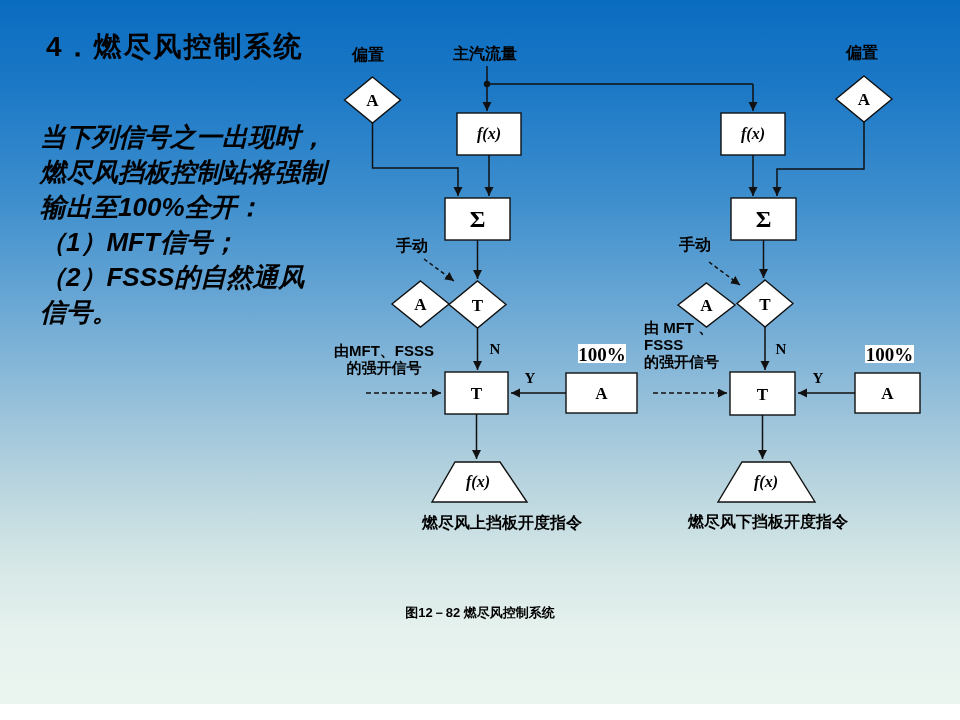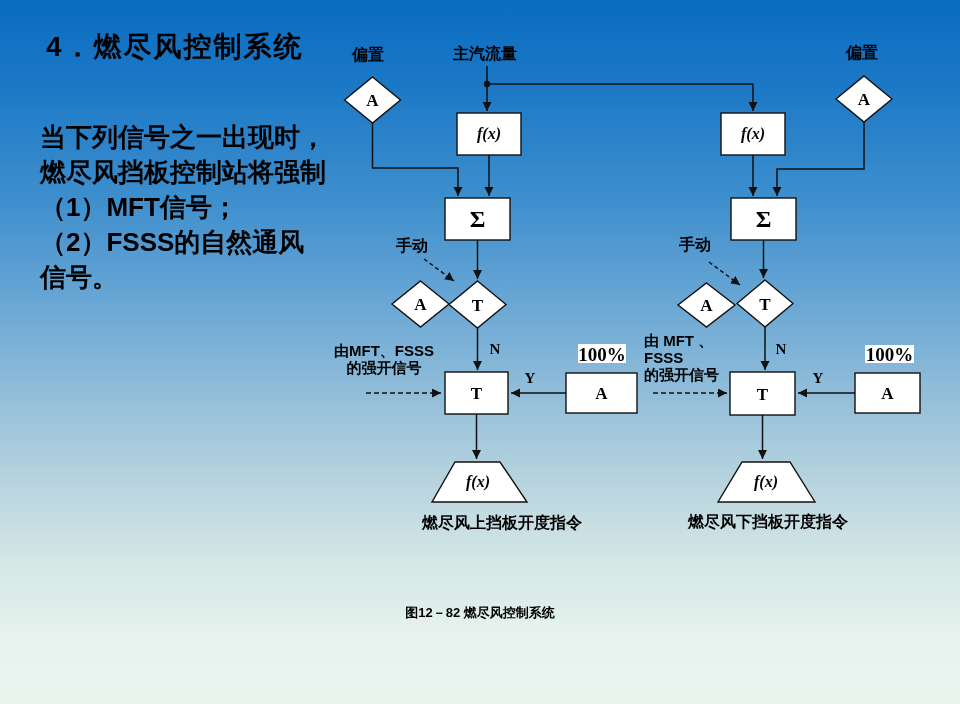--- a/index.html
+++ b/index.html
@@ -8,21 +8,21 @@
     background:linear-gradient(180deg,#0a6cc0 0%,#1b78c6 12%,#3d8ecd 28%,#66a5d4 42%,#8fbcd9 55%,#b6d3de 68%,#d5e7e6 80%,#e6f2ee 90%,#ebf5f0 100%);
     font-family:"Liberation Sans",sans-serif;
   }
   .title{
     position:absolute; left:46px; top:28px;
     font-size:28px; font-weight:bold; color:#000; letter-spacing:2px;
     font-family:"Liberation Sans",sans-serif; white-space:nowrap;
   }
   .intro{
     position:absolute; left:40px; top:120px; width:345px;
-    font-size:26px; font-weight:bold; color:#000; line-height:35px;
+    font-size:26px; font-weight:bold; color:#000; line-height:35px;font-style:italic;
   }
   .intro div{white-space:nowrap;}
   svg.overlay{position:absolute; left:0; top:0;}
   .lbl{
     position:absolute; transform:translate(-50%,-50%);
     font-weight:bold; color:#000; white-space:nowrap; line-height:1;
   }
   .cjk16{font-size:16px; font-family:"Liberation Sans",sans-serif;}
   .serif{font-family:"Liberation Serif","DejaVu Serif",serif;}
   .node-letter{font-size:17px;}
@@ -47,20 +47,21 @@
 </head>
 <body>
 
 <div class="slide">
 
   <div class="title">4．燃尽风控制系统</div>
 
   <div class="intro">
     <div>当下列信号之一出现时，</div>
     <div>燃尽风挡板控制站将强制</div>
+    <div>输出至100%全开：</div>
     <div>（1）MFT信号；</div>
     <div>（2）FSSS的自然通风</div>
     <div>信号。</div>
   </div>
 
   <svg class="overlay" width="960" height="720" viewBox="0 0 960 720">
     <defs>
       <marker id="ah" markerUnits="userSpaceOnUse" markerWidth="10" markerHeight="10" refX="9" refY="4.5" orient="auto">
         <path d="M0,0 L9,4.5 L0,9 z" fill="#111"></path>
       </marker>
@@ -146,21 +147,21 @@
   <div class="lbl serif ny" style="left:781px; top:349px;">N</div>
   <div class="lbl serif ny" style="left:530px; top:378px;">Y</div>
   <div class="lbl serif ny" style="left:818px; top:378px;">Y</div>
   <div class="lbl serif pct" style="left:602px; top:353.5px;">100%</div>
   <div class="lbl serif pct" style="left:889.5px; top:354px;">100%</div>
 
   <div class="force-open" style="left:322px; top:342px; width:124px;">
     <div>由MFT、FSSS</div>
     <div>的强开信号</div>
   </div>
-  <div class="force-open left-align" style="left:644px; top:332px; width:95px;">
+  <div class="force-open left-align" style="left:644px; top:319px; width:95px;">
     <div>由 MFT 、</div>
     <div>FSSS</div>
     <div>的强开信号</div>
   </div>
 
   <div class="out-label" style="left:768px; top:522px;">燃尽风下挡板开度指令</div>
   <div class="out-label" style="left:502px; top:523px;">燃尽风上挡板开度指令</div>
 
   <div class="caption">图12－82 燃尽风控制系统</div>
 

